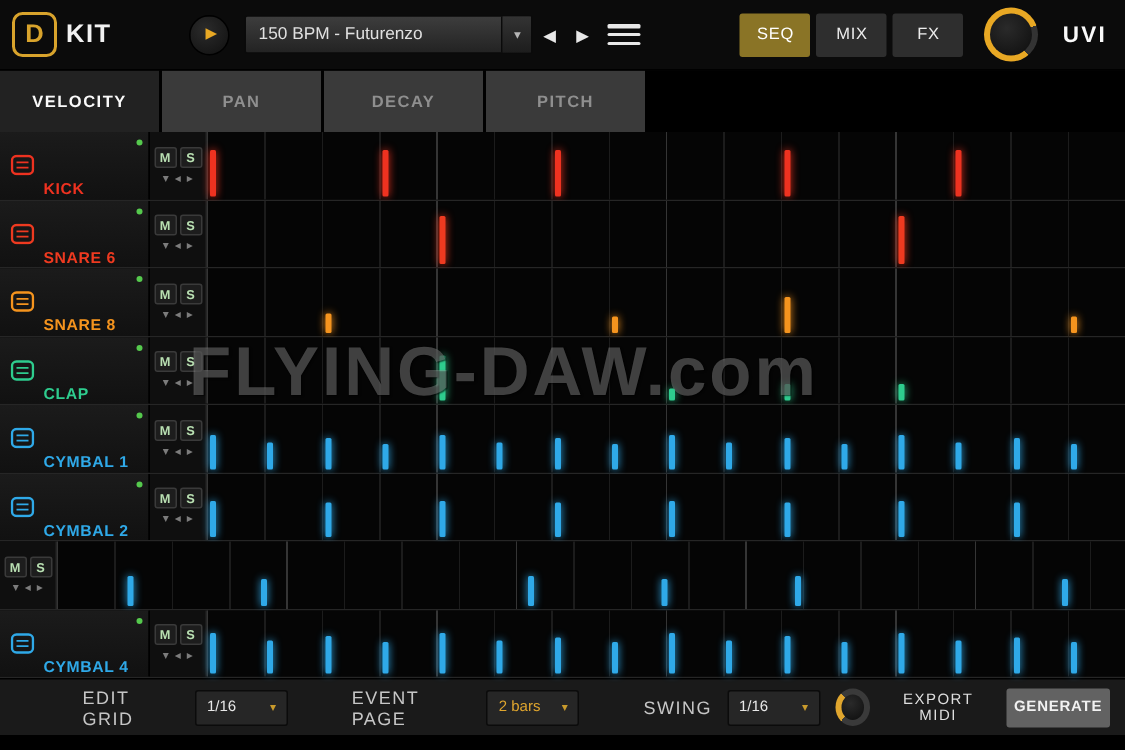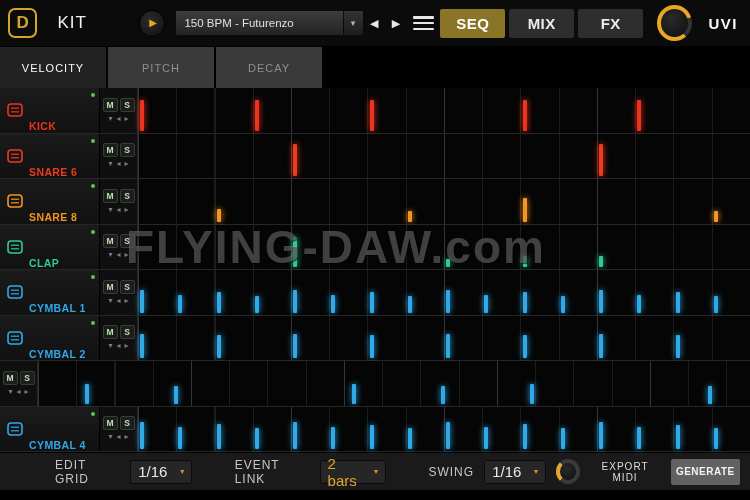--- a/index.html
+++ b/index.html
@@ -4,47 +4,47 @@
 <style>
   * { margin:0; padding:0; box-sizing:border-box; }
   html,body { background:#000; }
   body { font-family:"Liberation Sans", sans-serif; }
   .app { position:relative; width:750px; height:500px; background:#000; overflow:hidden; }
 
   
   .top-bar { position:relative; height:47px; background:#0b0b0b; display:flex; align-items:center; border-bottom:1px solid #000; }
   .logo-box { width:30px; height:30px; margin-left:8px; border:2px solid #d8a32c; border-radius:7px;
               display:flex; align-items:center; justify-content:center; color:#d8a32c; font-weight:bold; font-size:17px; }
-  .kit-title { color:#f2f2f2; font-weight:normal; font-size:17px; letter-spacing:1px; margin-left:20px; margin-right:52px; }
+  .kit-title { color:#f2f2f2; font-weight:bold; font-size:17px; letter-spacing:1px; margin-left:6px; margin-right:52px; }
   .play-btn { width:27px; height:27px; border-radius:50%; background:radial-gradient(circle at 40% 35%, #2b2b2b, #101010);
               border:1px solid #000; display:flex; align-items:center; justify-content:center; cursor:pointer; }
   .play-tri { color:#e8a824; font-size:10px; line-height:1; margin-left:2px; }
   .preset-dd { margin-left:10px; width:192px; height:26px; background:linear-gradient(#3d3d3d,#232323);
                border:1px solid #0a0a0a; border-radius:2px; display:flex; align-items:center; }
   .preset-dd .val { flex:1; color:#e0e0e0; font-size:11.5px; padding-left:8px; white-space:nowrap; }
   .preset-dd .chev { width:20px; text-align:center; color:#b5b5b5; font-size:9px; border-left:1px solid #0a0a0a;
                      background:linear-gradient(#333,#1d1d1d); height:100%; display:flex; align-items:center; justify-content:center; }
   .nav-arrow { width:22px; height:26px; background:none; border:none; color:#e8e8e8; font-size:11px; cursor:pointer; }
   .burger { width:22px; height:14px; margin:0 6px; display:flex; flex-direction:column; justify-content:space-between; cursor:pointer; }
   .burger i { display:block; height:2.5px; background:#e8e8e8; border-radius:1px; }
   .mode-tabs { display:flex; gap:4px; margin-left:auto; }
-  .mode-tab { width:65px; height:29px; border:none; border-radius:2px; background:#2e2e2e; color:#ececec;
-              font-size:15px; font-weight:bold; letter-spacing:0.5px; cursor:pointer; }
+  .mode-tab { width:47px; height:29px; border:none; border-radius:2px; background:#2e2e2e; color:#ececec;
+              font-size:11px; font-weight:normal; letter-spacing:0.5px; cursor:pointer; }
   .mode-tab.active { background:#8a7426; color:#fff; }
   .knob { border-radius:50%; position:relative; }
   .knob .ring { position:absolute; inset:0; border-radius:50%;
                 background:conic-gradient(from 140deg, #e8a824 0deg 290deg, #333 290deg 360deg); }
   .knob .cap { position:absolute; inset:4px; border-radius:50%; background:radial-gradient(circle at 40% 35%, #2a2a2a, #0d0d0d); }
   .knob-big { width:36px; height:36px; margin-left:14px; }
   .uvi-logo { color:#fafafa; font-weight:bold; font-size:15px; letter-spacing:1.5px; margin:0 12px 0 16px; }
 
   
   .param-bar { height:41px; background:#000; display:flex; align-items:stretch; }
   .param-tab { width:106px; margin-right:2px; border:none; background:#3a3a3a; color:#8f8f8f;
-               font-size:11px; font-weight:normal; letter-spacing:1px; cursor:pointer; }
+               font-size:11px; font-weight:bold; letter-spacing:1px; cursor:pointer; }
   .param-tab.active { background:#222; color:#fafafa; }
   .page-area { margin-left:auto; display:flex; align-items:center; gap:10px; padding-right:8px; }
   .page-label { color:#a8a8a8; font-size:10px; letter-spacing:1px; }
   .dots { display:flex; gap:7px; margin-right:8px; }
   .dot { width:8px; height:8px; border-radius:50%; background:#5d231a; cursor:pointer; }
   .dot.active { background:#eebd3a; }
   .auto-btn { width:54px; height:27px; border:none; border-radius:2px; background:#e0a82c; color:#181818;
               font-size:10px; font-weight:bold; letter-spacing:0.5px; cursor:pointer; }
 
   
@@ -71,21 +71,21 @@
   .watermark { position:absolute; top:220px; left:126px; font-size:46px; font-weight:bold; letter-spacing:2px;
                color:rgba(165,165,165,0.38); pointer-events:none; z-index:5;
                text-shadow:1px 1px 1px rgba(0,0,0,0.6); }
 
   
   .footer { height:38px; background:#1a1a1a; border-top:1px solid #000; display:flex; align-items:center;
             padding:0 10px 0 55px; gap:10px; }
   .f-label { color:#c6c6c6; font-size:12px; letter-spacing:1px; }
   .dd { height:24px; min-width:62px; background:#262626; border:1px solid #0b0b0b; border-radius:2px;
         display:flex; align-items:center; justify-content:space-between; padding:0 7px; gap:8px; cursor:pointer; }
-  .dd .val { color:#e8e8e8; font-size:15px; }
+  .dd .val { color:#e8e8e8; font-size:10px; }
   .dd.gold .val { color:#e0a62e; }
   .dd .chev { color:#c89a2c; font-size:8px; }
   .knob-small { width:25px; height:25px; }
   .knob-small .ring { background:conic-gradient(from 220deg, #e0a62e 0deg 100deg, #3a3a3a 100deg 360deg); }
   .export-btn { background:none; border:none; color:#dedede; font-size:10px; letter-spacing:1px;
                 margin-left:auto; cursor:pointer; }
   .generate-btn { width:74px; height:26px; border:none; border-radius:2px; background:#626262; color:#f2f2f2;
                   font-size:10px; font-weight:bold; letter-spacing:0.5px; cursor:pointer; }
   .gap24 { width:24px; }
 </style>
@@ -120,22 +120,23 @@
     </div>
     <div class="knob knob-big">
       <div class="ring"></div>
       <div class="cap"></div>
     </div>
     <div class="uvi-logo">UVI</div>
   </div>
 
   <div class="param-bar">
     <button class="param-tab active">VELOCITY</button>
+    <button class="param-tab">PAN</button>
+    <button class="param-tab">DECAY</button>
     <button class="param-tab">PITCH</button>
-    <button class="param-tab">DECAY</button>
   </div>
 
   <div class="seq" id="seq">
       <div class="track-row">
         <div class="label-cell">
           <svg class="pad-icon" width="16" height="14" viewBox="0 0 16 14">
        <rect x="1" y="1" width="14" height="12" rx="3" fill="none" stroke="#ee3220" stroke-width="1.6"></rect>
        <line x1="4" y1="5.2" x2="12" y2="5.2" stroke="#ee3220" stroke-width="1.2"></line>
        <line x1="4" y1="8.8" x2="12" y2="8.8" stroke="#ee3220" stroke-width="1.2"></line>
      </svg>
@@ -380,21 +381,21 @@
 
   <div class="watermark">FLYING-DAW.com</div>
 
   <div class="footer">
     <span class="f-label">EDIT GRID</span>
     <div class="dd">
       <span class="val">1/16</span>
       <span class="chev">▾</span>
     </div>
     <span class="gap24"></span>
-    <span class="f-label">EVENT LINK</span>
+    <span class="f-label">EVENT PAGE</span>
     <div class="dd gold">
       <span class="val">2 bars</span>
       <span class="chev">▾</span>
     </div>
     <span class="gap24"></span>
     <span class="f-label">SWING</span>
     <div class="dd">
       <span class="val">1/16</span>
       <span class="chev">▾</span>
     </div>

